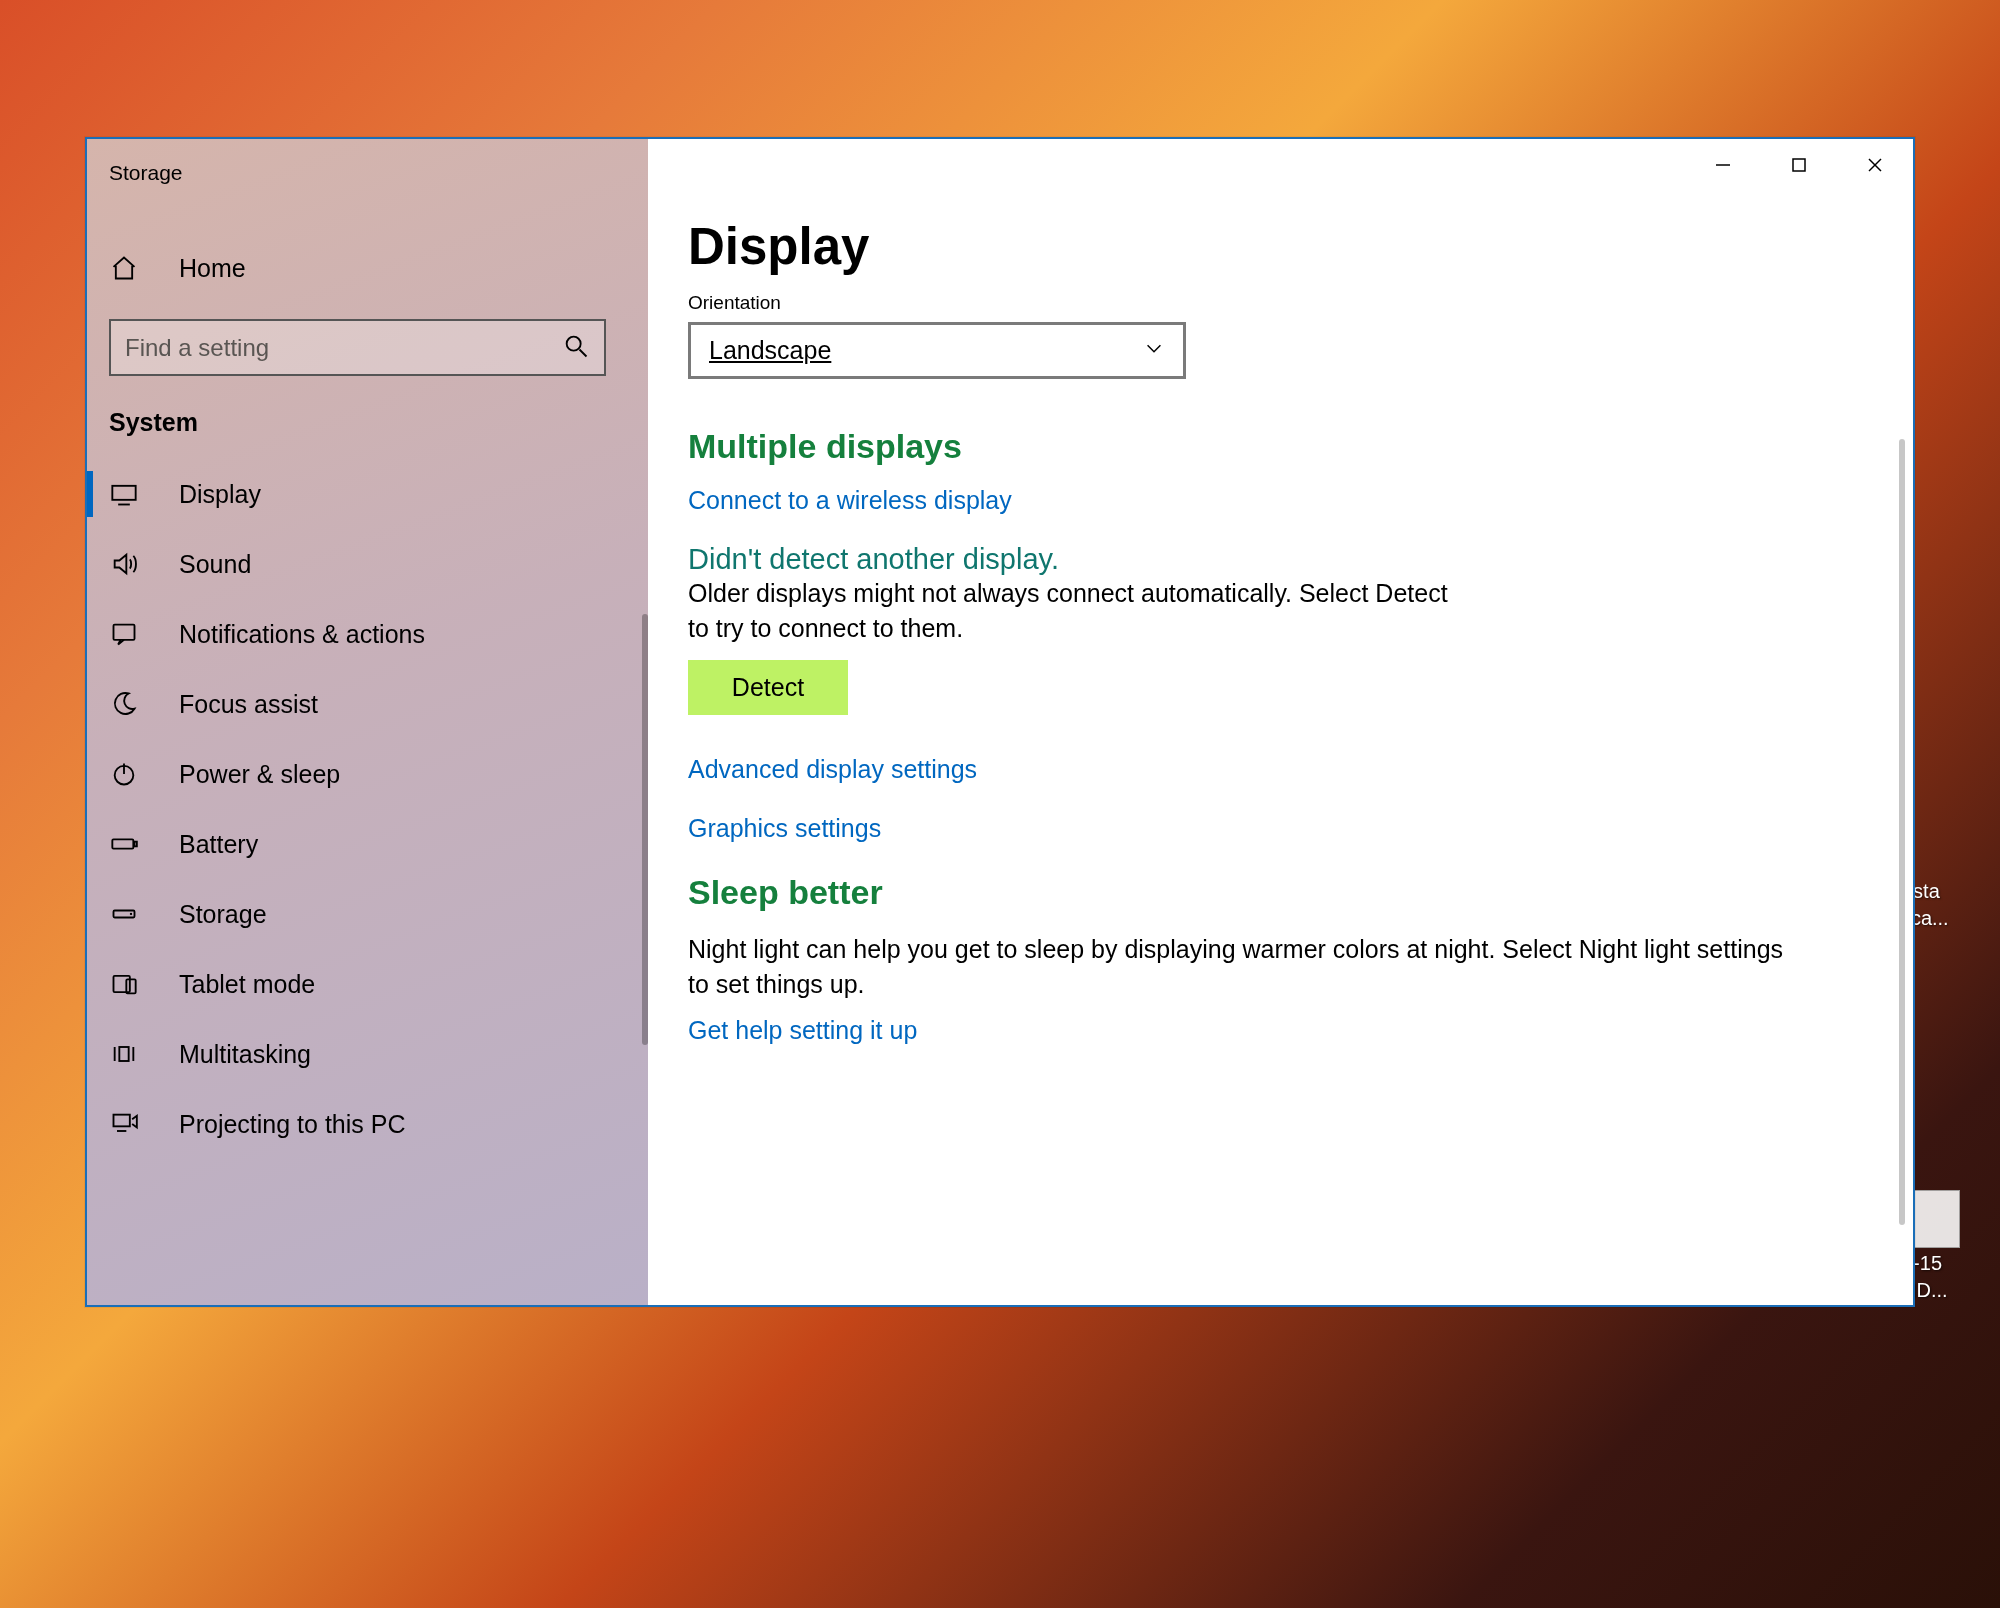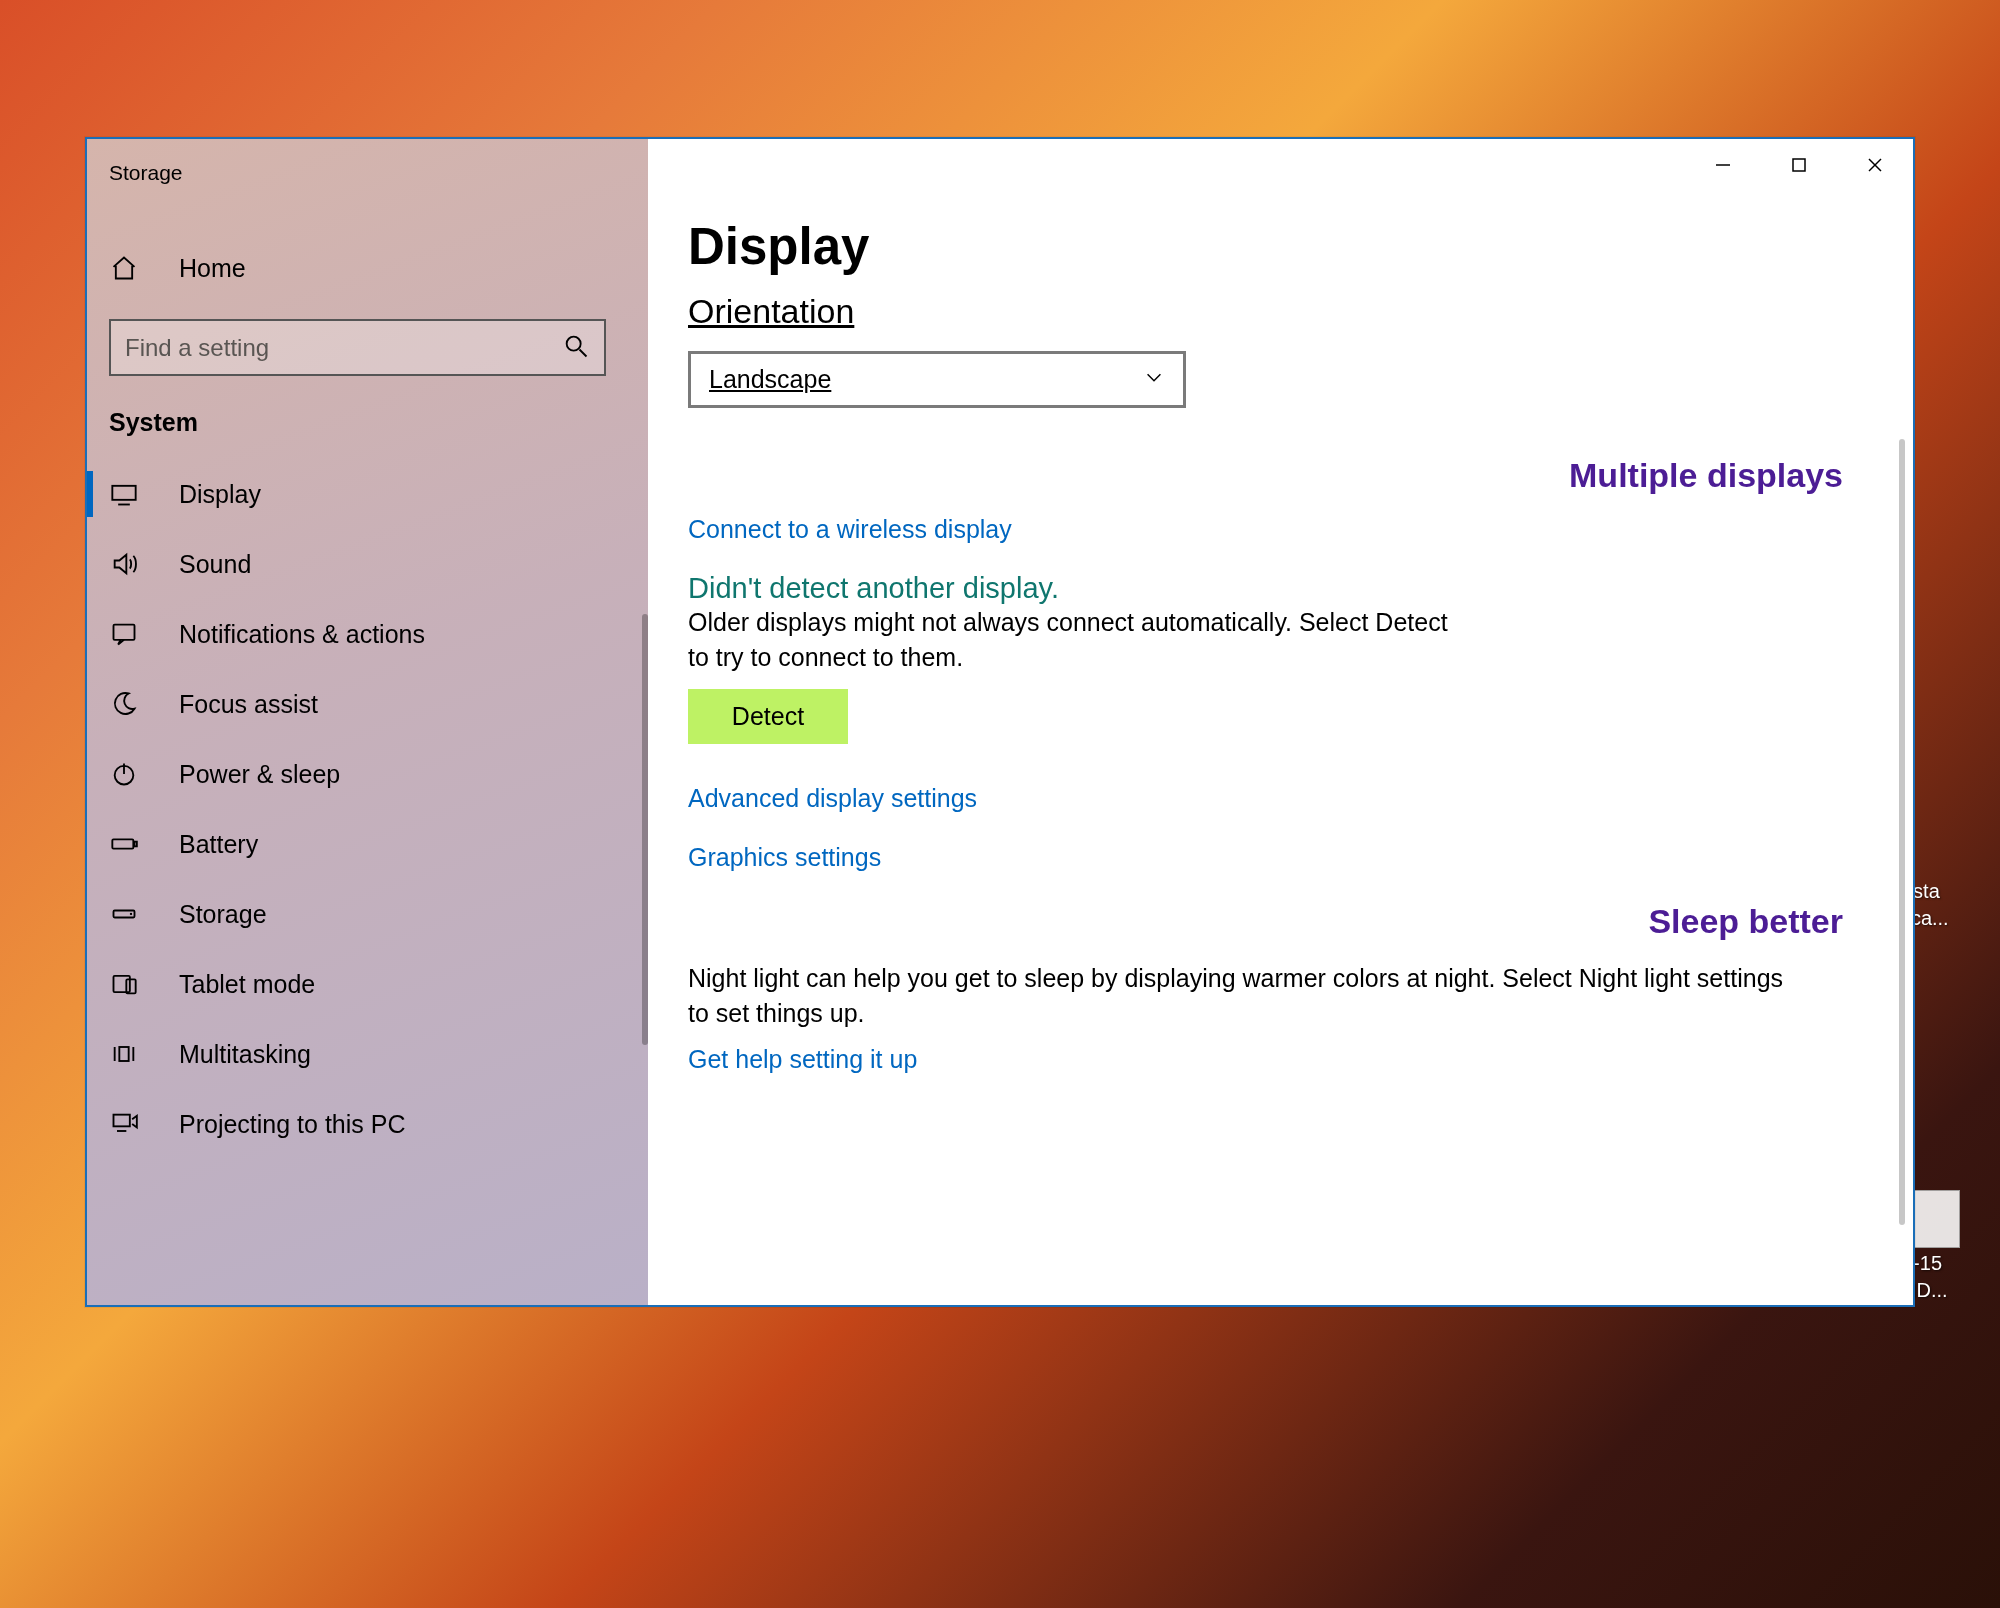--- a/index.html
+++ b/index.html
@@ -127,36 +127,36 @@
   .content-scroll {
     position: absolute;
     top: 300px;
     bottom: 80px;
     right: 8px;
     width: 6px;
     background: rgba(0,0,0,.22);
     border-radius: 3px;
   }
   h1 { font-size: 51px; font-weight: 600; color: #000; margin-bottom: 16px; }
-  .field-label { font-size: 34px; color: #000; margin-bottom: 20px; text-decoration: underline; }
+  .field-label { font-size: 19px; color: #000; margin-bottom: 8px; }
   .dropdown {
     width: 498px;
     height: 57px;
     border: 3px solid #7a7a7a;
     display: flex;
     align-items: center;
     padding: 0 18px;
     font-size: 25px;
     color: #000;
     justify-content: space-between;
     cursor: pointer;
     margin-bottom: 48px;
     text-decoration: underline;
   }
-  h2 { font-size: 34px; font-weight: 600; color: #4c1d95; margin-bottom: 20px; text-align: right; }
+  h2 { font-size: 34px; font-weight: 600; color: #15803d; margin-bottom: 20px; }
   .link { font-size: 25px; color: #0067c0; cursor: pointer; margin-bottom: 28px; display: inline-block; }
   .error-text { font-size: 29px; color: #0f766e; }
   .body-text { font-size: 25px; color: #000; line-height: 1.4; margin-bottom: 14px; max-width: 760px; }
   .button {
     display: inline-flex;
     align-items: center;
     justify-content: center;
     min-width: 160px;
     height: 55px;
     background: #bef264;

